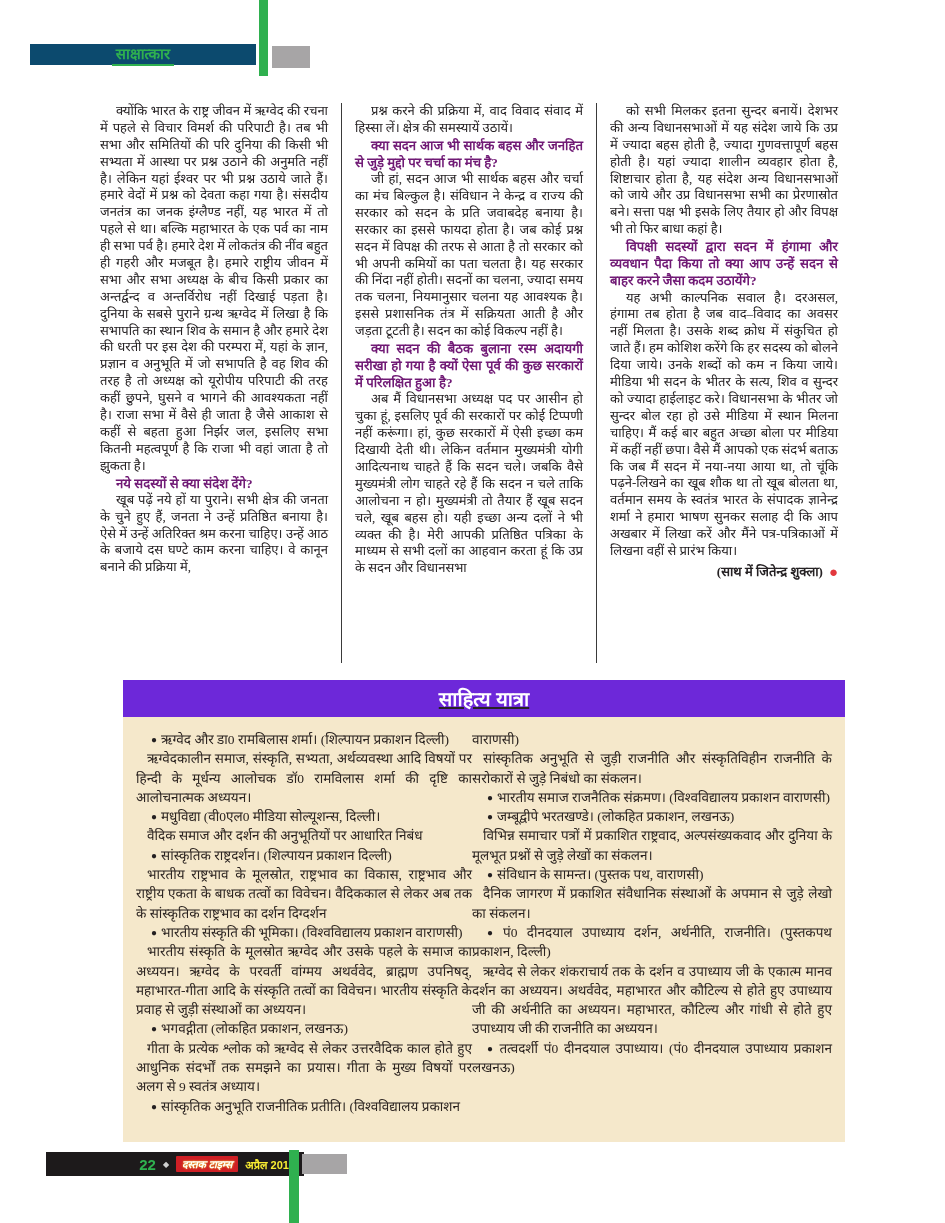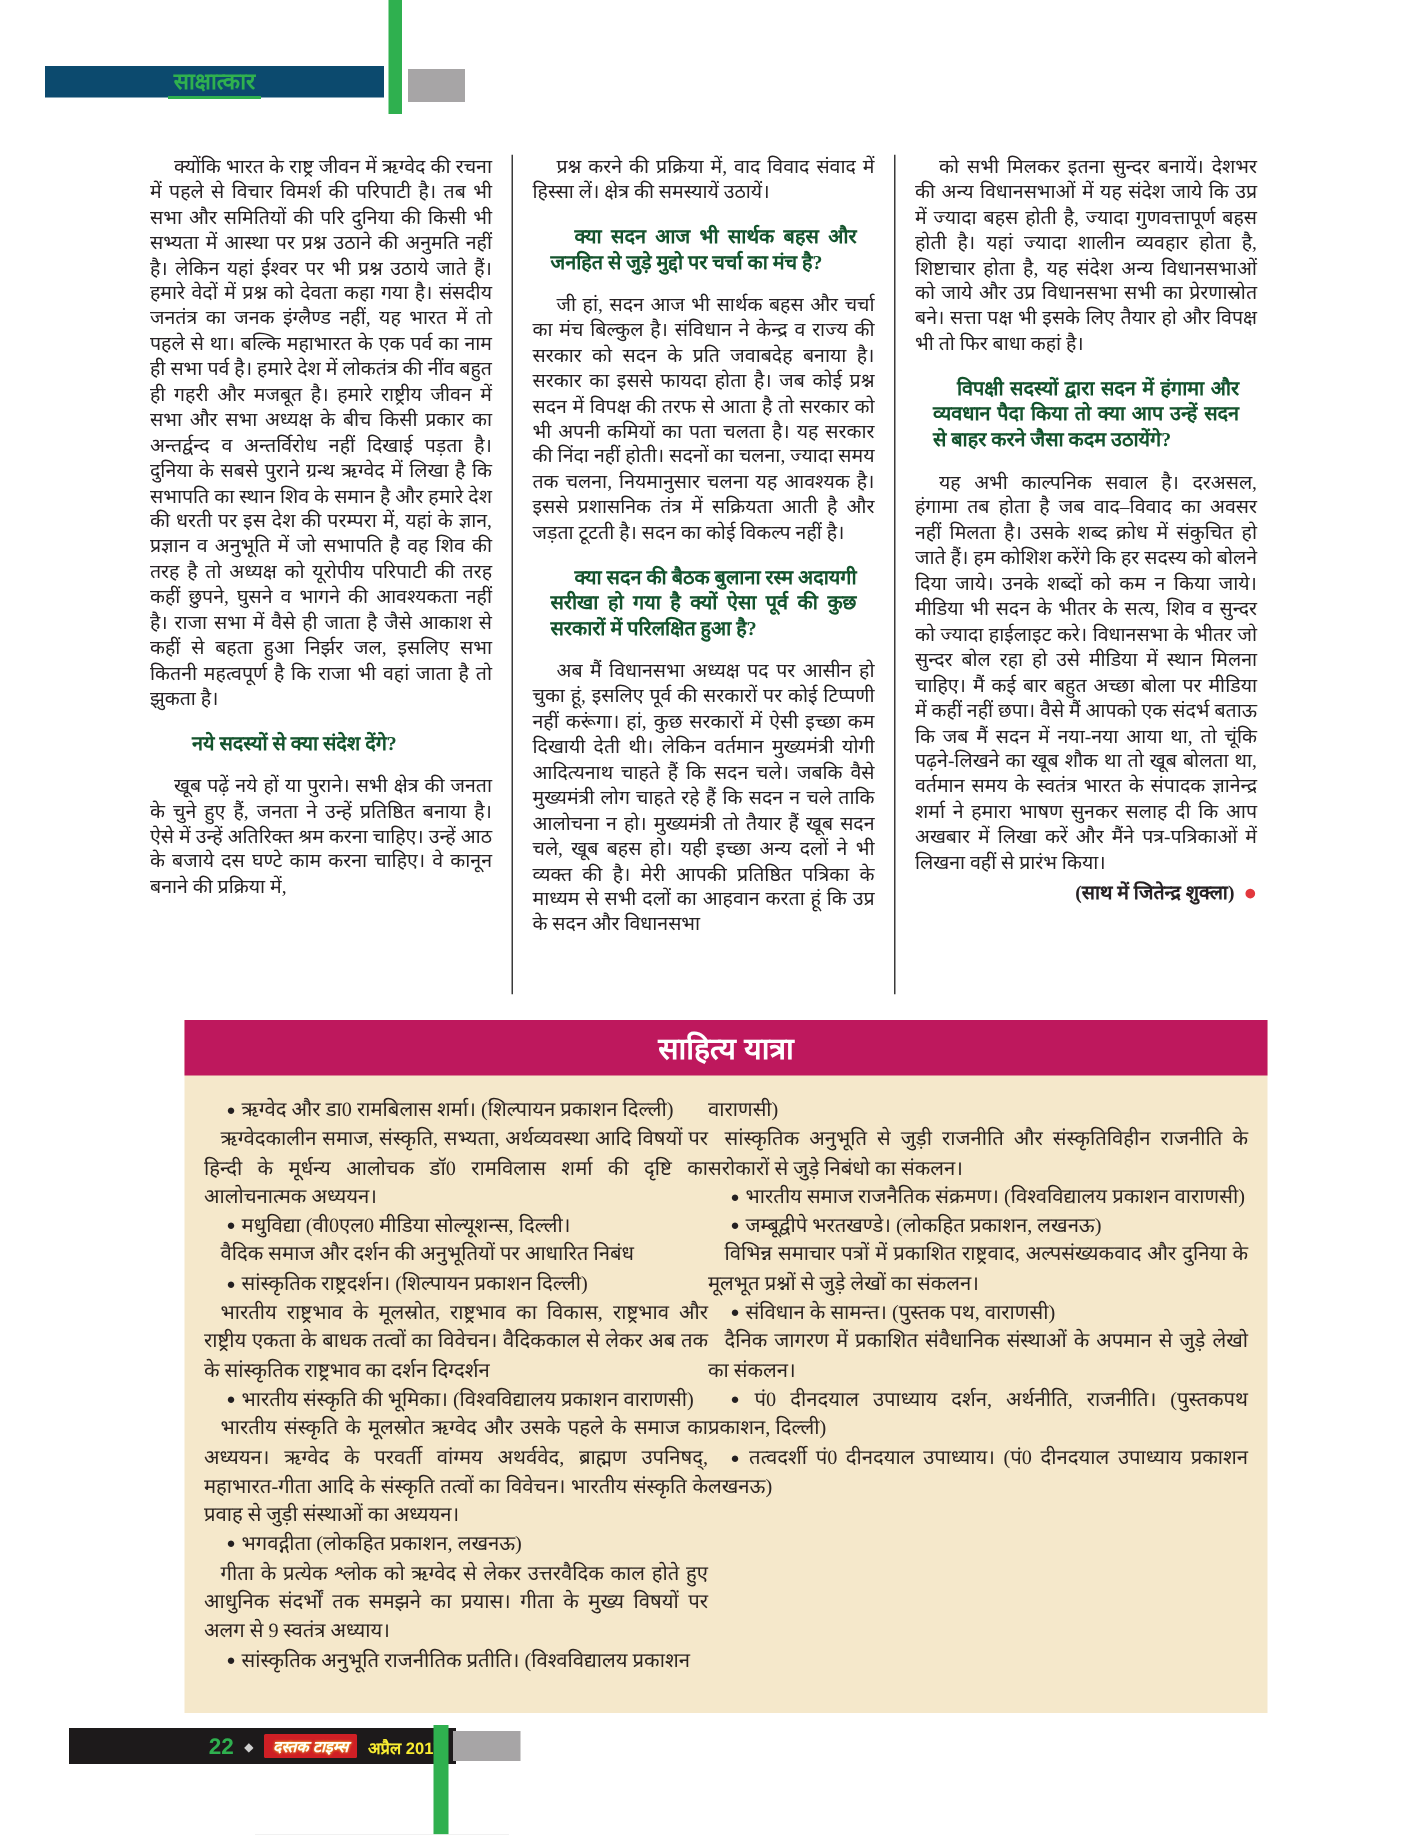--- a/index.html
+++ b/index.html
@@ -16,27 +16,27 @@
   .green-bottom{left:289px;top:1150px;width:10px;height:73px;}
   .gray-box{position:absolute;background:#a7a5a6;}
   .gray-top{left:272px;top:46px;width:38px;height:22px;}
   .gray-bottom{left:302px;top:1154px;width:45px;height:20px;}
 
   
   .columns{position:absolute;left:100px;top:103px;width:740px;height:560px;display:flex;overflow:hidden;}
   .col{width:228px;flex:0 0 228px;font-size:13px;line-height:1.3;text-align:justify;}
   .col + .col{border-left:1px solid #3a3a3a;padding-left:13px;margin-left:13px;}
   .col p{margin:0;text-indent:16px;}
-  .col h4{margin:12px;font-size:13.2px;text-indent:16px;font-weight:bold;color:#14532d;}
+  .col h4{margin:0;font-size:13.2px;text-indent:16px;font-weight:bold;color:#701a75;}
   .byline{margin-top:3px;text-align:right;font-weight:bold;white-space:nowrap;}
   .end-dot{color:#e2383d;font-size:15px;vertical-align:-1px;margin-left:6px;}
 
   
   .box{position:absolute;left:123px;top:680px;width:722px;height:462px;background:#f5e8cb;}
-  .box-title-bar{height:37px;background:#be185d;display:flex;align-items:center;justify-content:center;}
+  .box-title-bar{height:37px;background:#6d28d9;display:flex;align-items:center;justify-content:center;text-decoration:underline;}
   .box-title{color:#ffffff;font-weight:bold;font-size:20px;font-family:"Liberation Sans",sans-serif;}
   .box-cols{display:flex;padding:13px 13px 0 13px;font-size:13.5px;line-height:1.43;
             text-align:justify;color:#2b2320;}
   .box-col-left{width:336px;flex:0 0 336px;}
   .box-col-right{flex:1;}
   .bi-title{text-indent:15px;}
   .bi-desc{text-indent:11px;}
   .bullet{font-size:10px;vertical-align:1px;margin-right:4px;color:#231f20;}
 
   
@@ -103,20 +103,21 @@
       </div>
       <div class="box-col-right">
         <div>वाराणसी)</div>
         <div class="bi-desc">सांस्कृतिक अनुभूति से जुड़ी राजनीति और संस्कृतिविहीन राजनीति के सरोकारों से जुड़े निबंधो का संकलन।</div>
         <div class="bi-title"><span class="bullet">●</span><span>भारतीय समाज राजनैतिक संक्रमण। (विश्वविद्यालय प्रकाशन वाराणसी)</span></div>
         <div class="bi-title"><span class="bullet">●</span><span>जम्बूद्वीपे भरतखण्डे। (लोकहित प्रकाशन, लखनऊ)</span></div>
         <div class="bi-desc">विभिन्न समाचार पत्रों में प्रकाशित राष्ट्रवाद, अल्पसंख्यकवाद और दुनिया के मूलभूत प्रश्नों से जुड़े लेखों का संकलन।</div>
         <div class="bi-title"><span class="bullet">●</span><span>संविधान के सामन्त। (पुस्तक पथ, वाराणसी)</span></div>
         <div class="bi-desc">दैनिक जागरण में प्रकाशित संवैधानिक संस्थाओं के अपमान से जुड़े लेखो का संकलन।</div>
         <div class="bi-title"><span class="bullet">●</span><span>पं0 दीनदयाल उपाध्याय दर्शन, अर्थनीति, राजनीति। (पुस्तकपथ प्रकाशन, दिल्ली)</span></div>
+        <div class="bi-desc">ऋग्वेद से लेकर शंकराचार्य तक के दर्शन व उपाध्याय जी के एकात्म मानव दर्शन का अध्ययन। अथर्ववेद, महाभारत और कौटिल्य से होते हुए उपाध्याय जी की अर्थनीति का अध्ययन। महाभारत, कौटिल्य और गांधी से होते हुए उपाध्याय जी की राजनीति का अध्ययन।</div>
         <div class="bi-title"><span class="bullet">●</span><span>तत्वदर्शी पं0 दीनदयाल उपाध्याय। (पं0 दीनदयाल उपाध्याय प्रकाशन लखनऊ)</span></div>
       </div>
     </div>
   </section>
 
   <div class="footer-bar">
     <span class="page-num">22</span>
     <span class="diamond">◆</span>
     <span class="mag-logo">दस्तक टाइम्स</span>
     <span class="issue">अप्रैल 2017</span>

